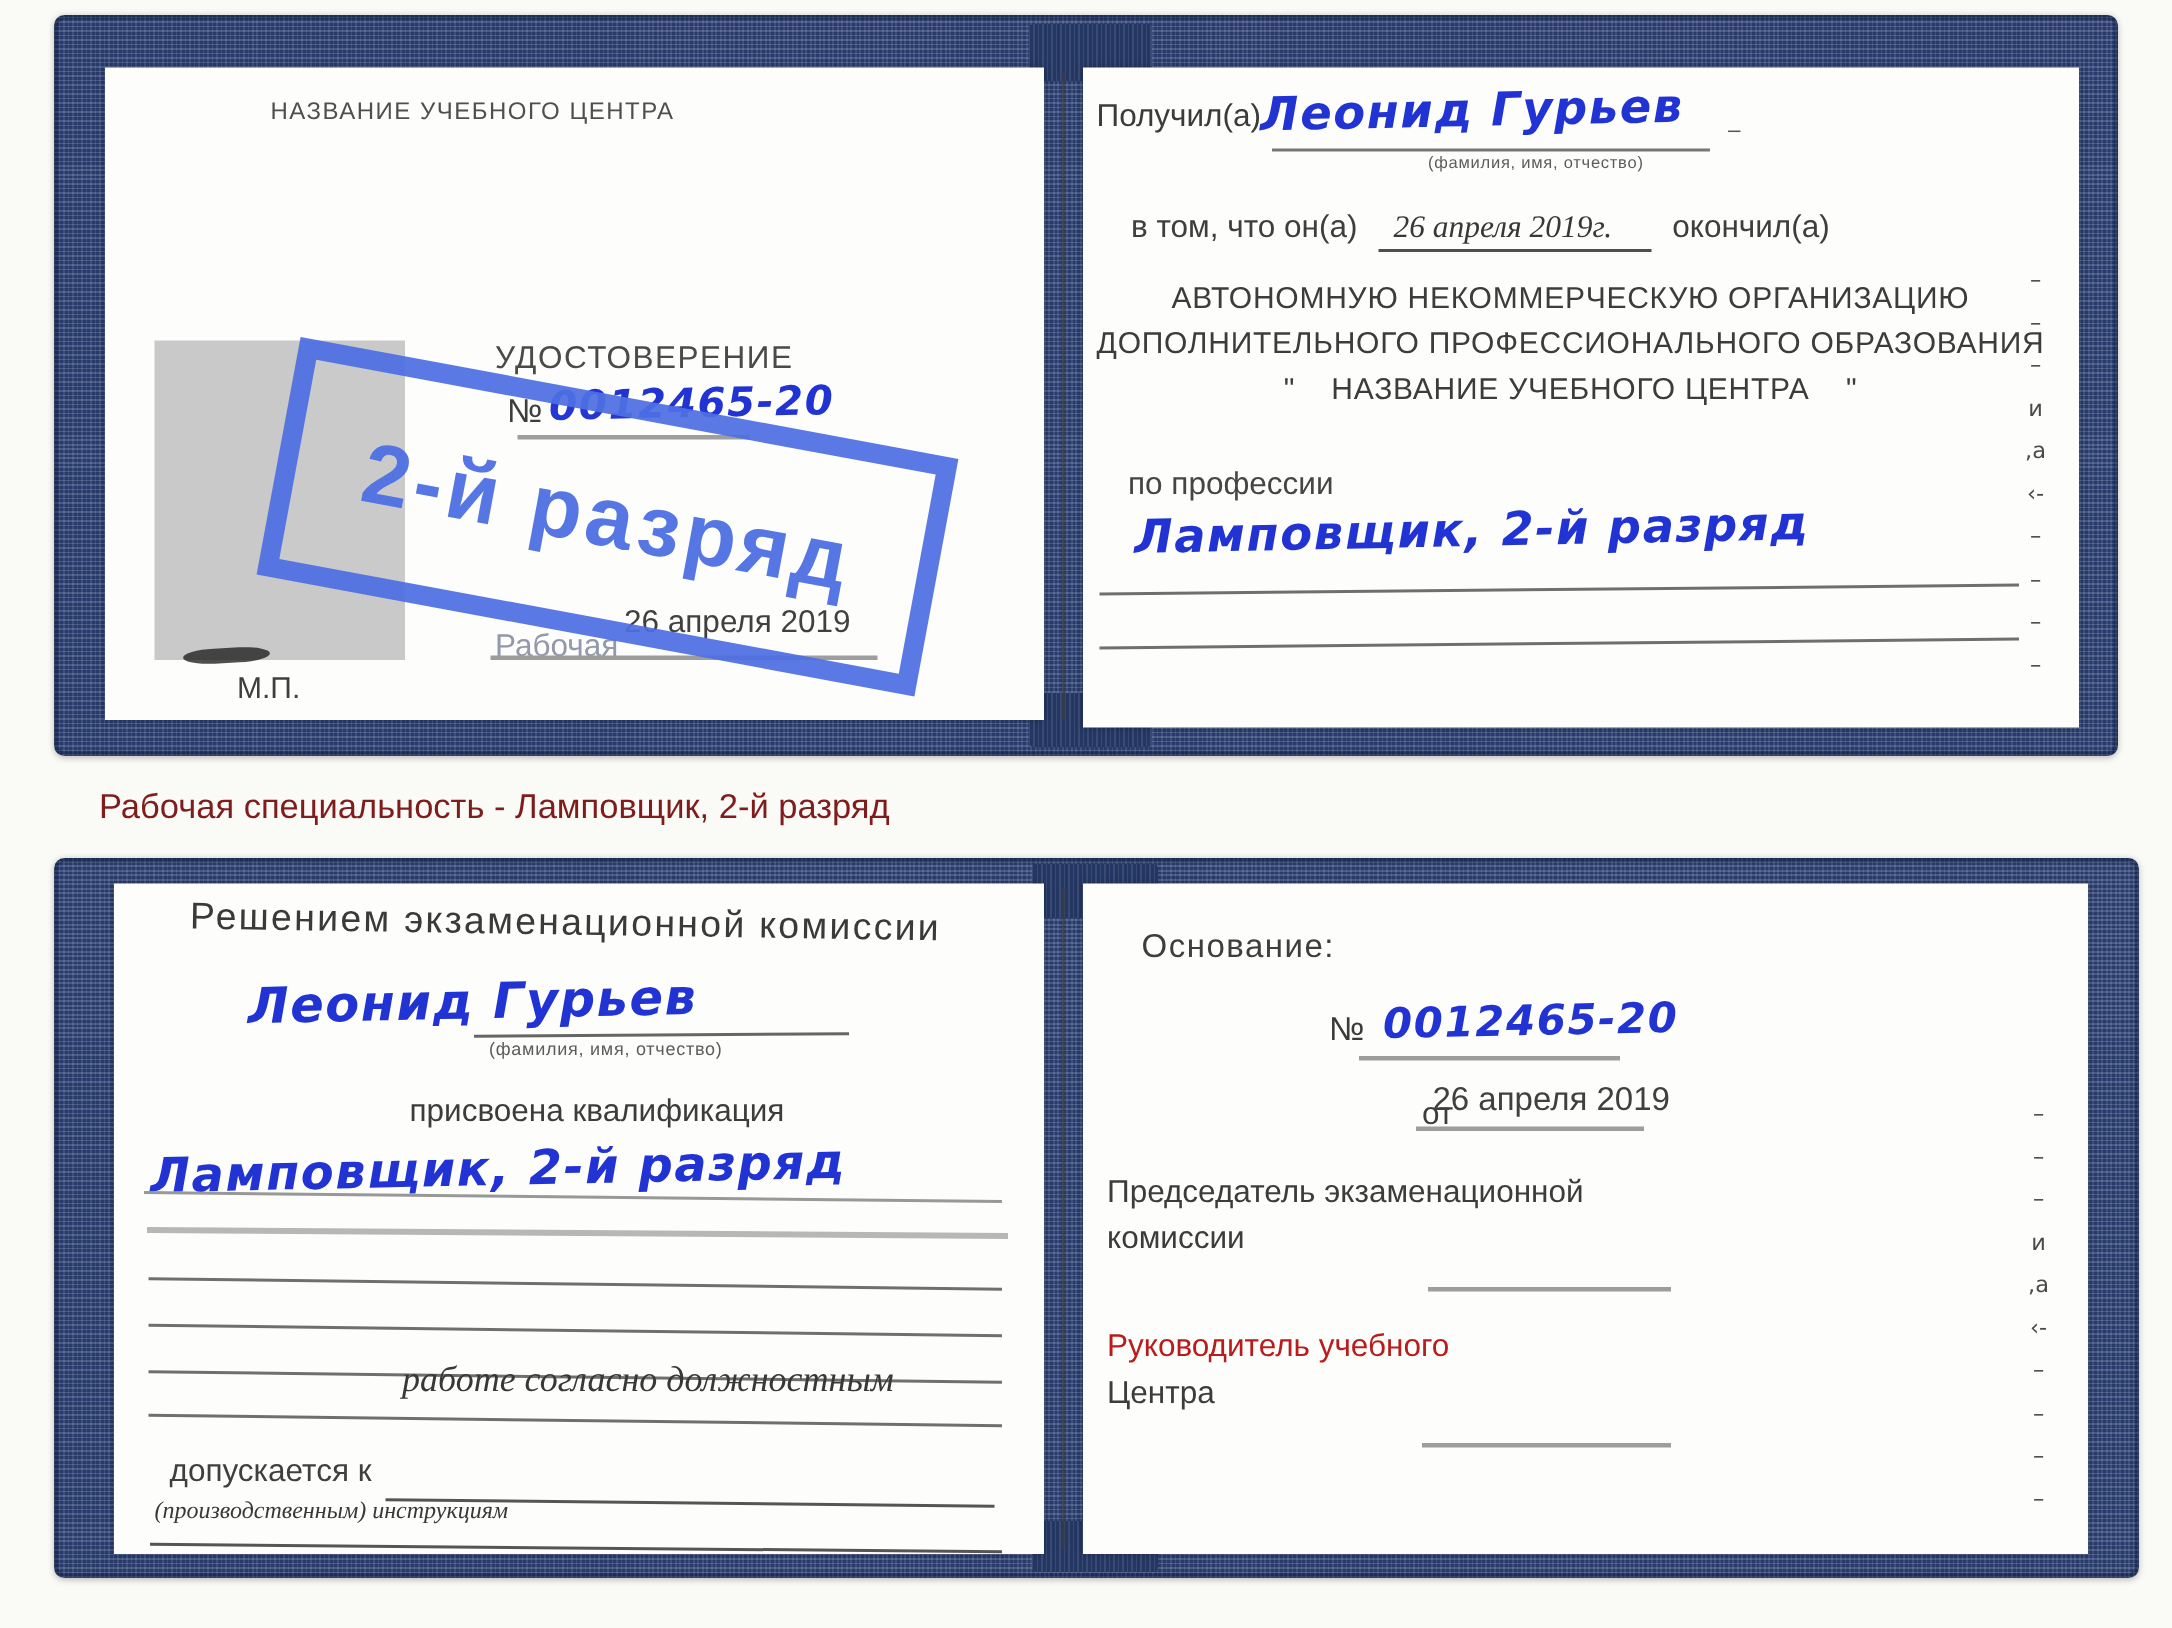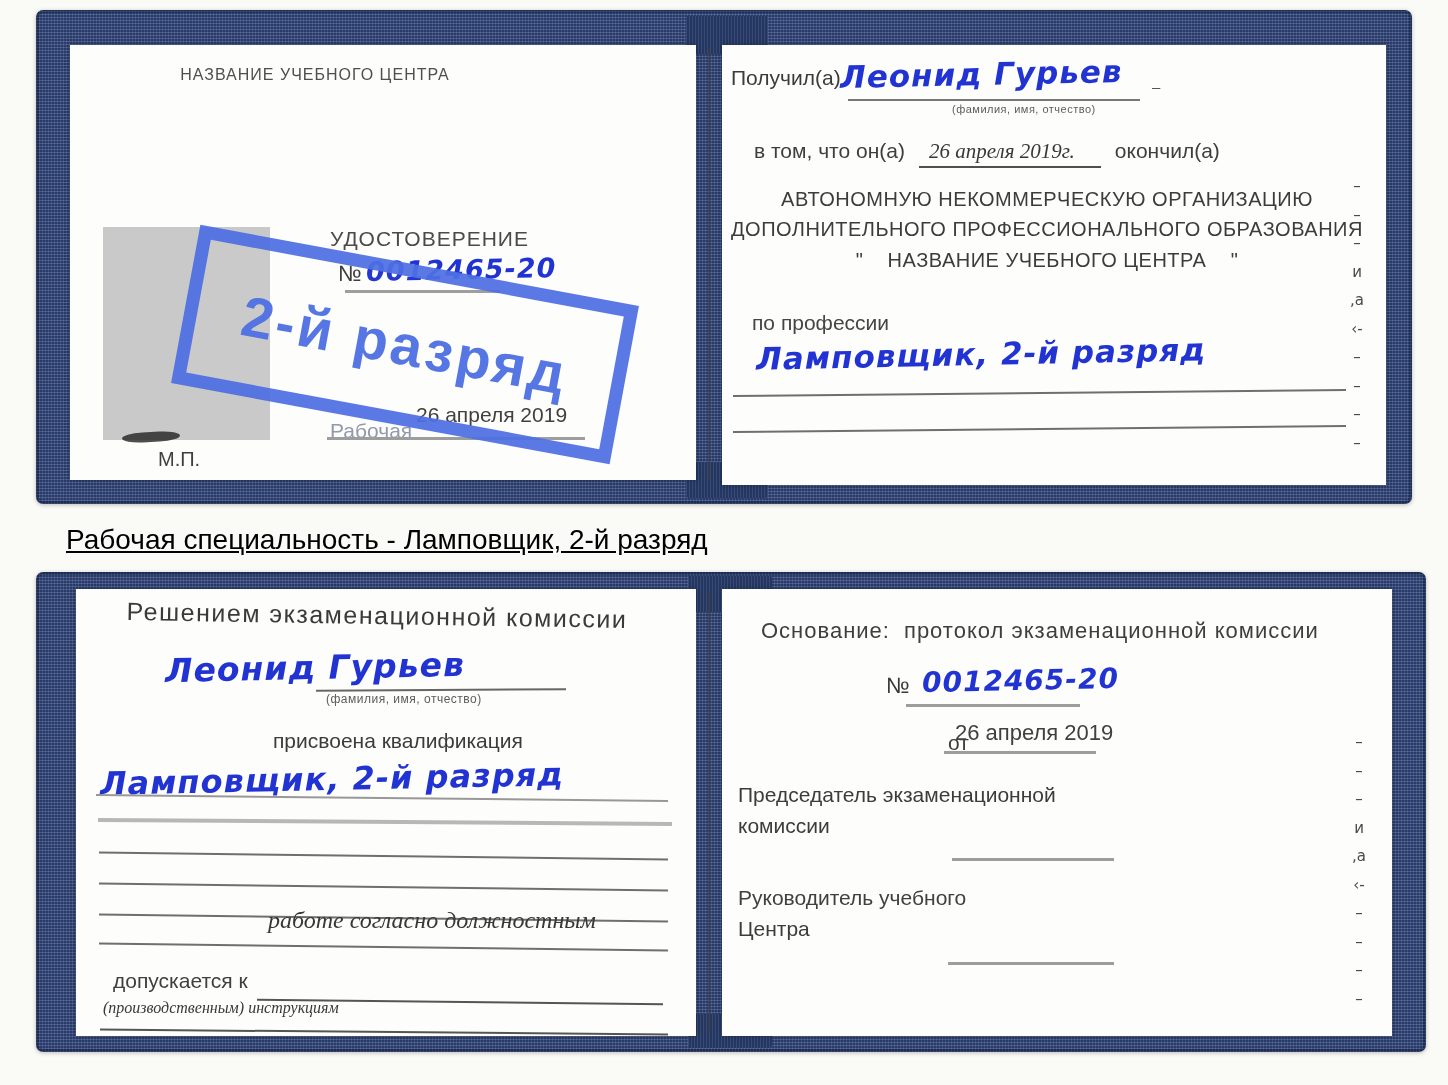--- a/index.html
+++ b/index.html
@@ -139,21 +139,21 @@
 –
 –
 и
 ,а
 ‹-
 –
 –
 –
 –</div>
 
-<div class="abs" style="left:66px;top:524px;font-size:28px;color:#000000;font-family:'Liberation Sans',sans-serif;text-decoration:underline;">Рабочая специальность - Ламповщик, 2-й разряд</div>
+<div class="abs" style="left:66px;top:524px;font-size:23px;color:#7f1d1d;font-family:'Liberation Sans',sans-serif;">Рабочая специальность - Ламповщик, 2-й разряд</div>
 
 <div class="cover" style="left:36px;top:572px;width:1390px;height:480px;">
   <div class="cover-tab" style="left:652px;top:4px;width:84px;height:36px;"></div>
   <div class="cover-tab" style="left:652px;top:442px;width:84px;height:34px;"></div>
 </div>
 
 <div class="page" style="left:76px;top:589px;width:620px;height:447px;"></div>
 <div class="page" style="left:722px;top:589px;width:670px;height:447px;"></div>
 <div class="spine" style="left:707px;top:592px;height:441px;"></div>
 
@@ -174,36 +174,35 @@
 <div class="rule" style="left:99px;top:946px;width:569px;transform:rotate(.7deg);"></div>
 
 <div class="abs print" style="left:113px;top:969px;font-size:21px;color:#3f3f3f;">допускается к</div>
 <div class="abs serif-i" style="left:268px;top:907px;font-size:24px;">работе согласно должностным</div>
 <div class="rule" style="left:257px;top:1001px;width:406px;background:#555;transform:rotate(.6deg);"></div>
 <div class="abs serif-i" style="left:103px;top:999px;font-size:16px;">(производственным) инструкциям</div>
 <div class="rule" style="left:100px;top:1031px;width:568px;background:#555;transform:rotate(.5deg);"></div>
 
 <div class="row" style="left:738px;top:618px;font-size:22px;letter-spacing:1px;gap:14px;">
   <span class="print">Основание:</span>
-  <span class="print">протокол экзаменационной комиссии</span>
 </div>
 
 <div class="abs print" style="left:886px;top:673px;font-size:22px;color:#3a3a3a;">№</div>
 <div class="abs hand" style="left:922px;top:664px;font-size:28px;">0012465-20</div>
 <div class="rule mid" style="left:906px;top:704px;width:174px;"></div>
 
 <div class="abs print" style="left:948px;top:731px;font-size:21px;color:#3d3d3d;">от</div>
 <div class="abs print" style="left:955px;top:720px;font-size:22px;color:#404040;">26 апреля 2019</div>
 <div class="rule mid" style="left:944px;top:751px;width:152px;"></div>
 
 <div class="abs print" style="left:738px;top:783px;font-size:21px;color:#3c3c3c;">Председатель экзаменационной</div>
 <div class="abs print" style="left:738px;top:814px;font-size:21px;color:#3c3c3c;">комиссии</div>
 <div class="rule mid" style="left:952px;top:858px;width:162px;"></div>
 
-<div class="abs print" style="left:738px;top:886px;font-size:21px;color:#404040;text-align:right;">Руководитель учебного</div>
+<div class="abs print" style="left:738px;top:886px;font-size:21px;color:#b91c1c;text-align:right;">Руководитель учебного</div>
 <div class="abs print" style="left:738px;top:917px;font-size:21px;color:#3c3c3c;">Центра</div>
 <div class="rule mid" style="left:948px;top:962px;width:166px;"></div>
 
 <div class="edge-col" style="left:1346px;top:728px;">–
 –
 –
 и
 ,а
 ‹-
 –

